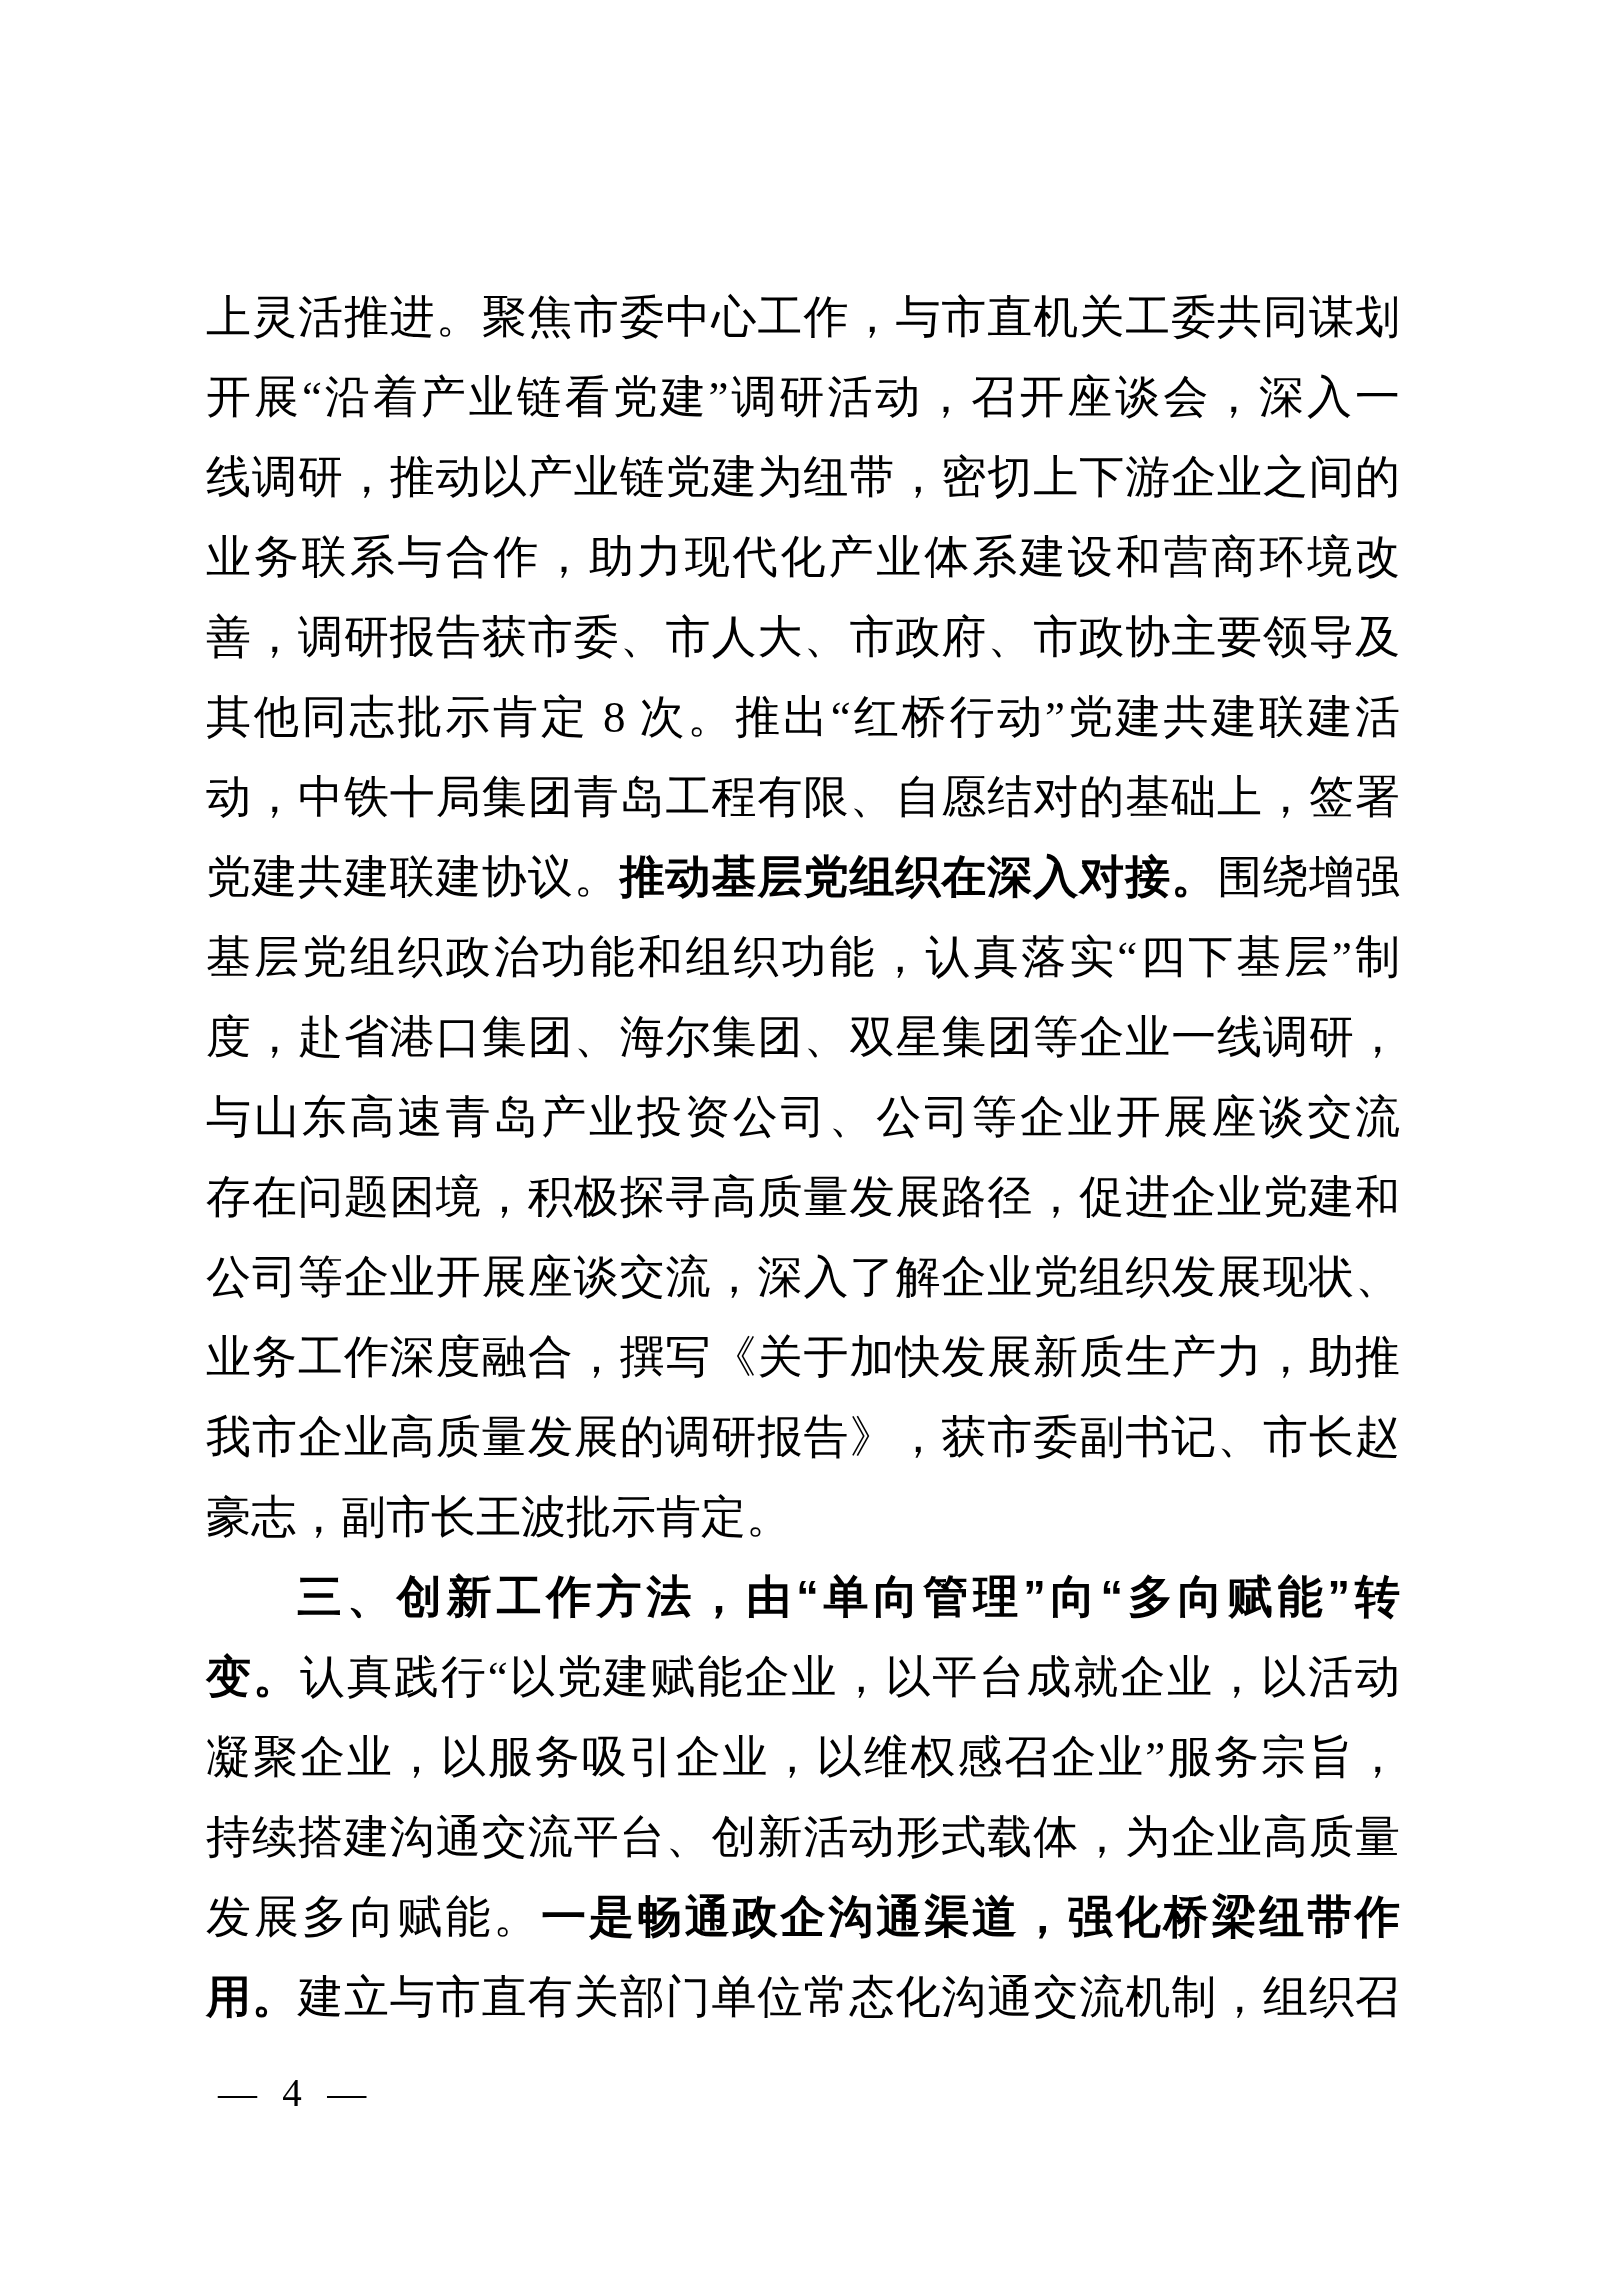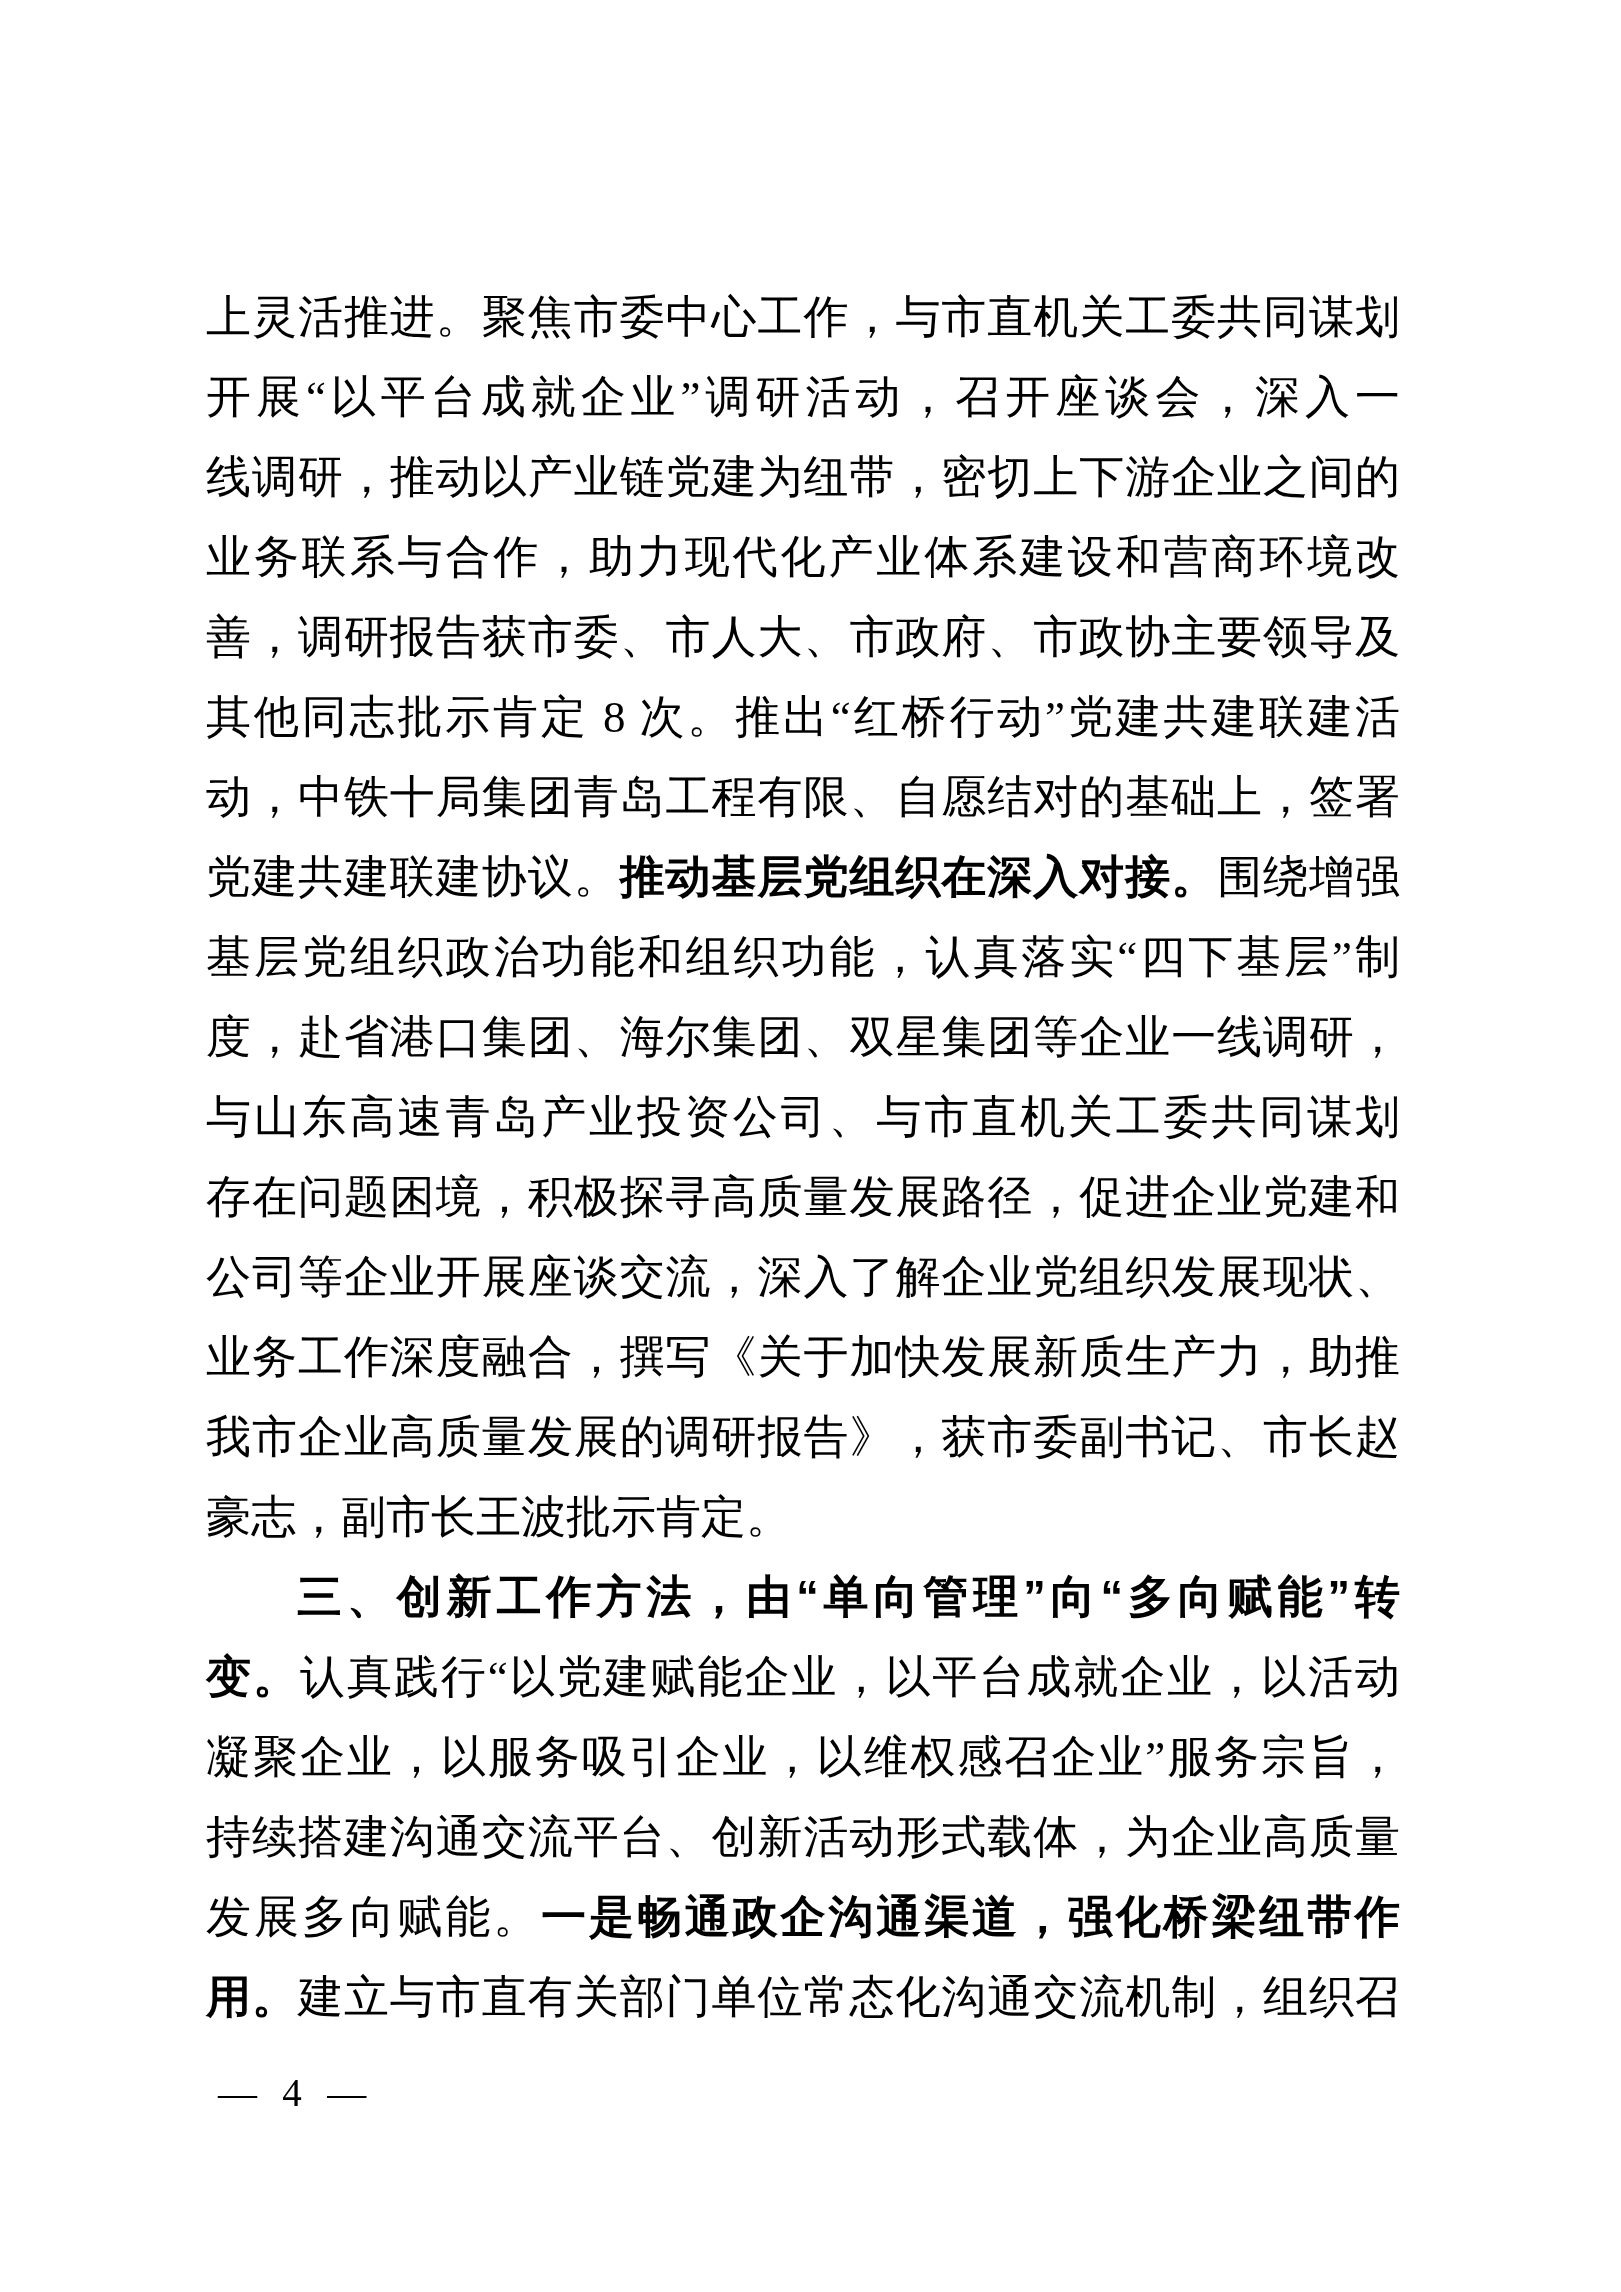--- a/index.html
+++ b/index.html
@@ -63,30 +63,30 @@
     color: #000000;
     white-space: nowrap;
   }
 </style>
 </head>
 <body>
 
 <div class="page">
   <div class="text-block">
       <div class="line"><span class="seg-body">上灵活推进。聚焦市委中心工作，与市直机关工委共同谋划</span></div>
-      <div class="line"><span class="seg-body">开展“以平台成就企业”调研活动，召开座谈会，深入一</span></div>
+      <div class="line"><span class="seg-body">开展“沿着产业链看党建”调研活动，召开座谈会，深入一</span></div>
       <div class="line"><span class="seg-body">线调研，推动以产业链党建为纽带，密切上下游企业之间的</span></div>
       <div class="line"><span class="seg-body">业务联系与合作，助力现代化产业体系建设和营商环境改</span></div>
       <div class="line"><span class="seg-body">善，调研报告获市委、市人大、市政府、市政协主要领导及</span></div>
       <div class="line"><span class="seg-body">其他同志批示肯定 8 次。推出“红桥行动”党建共建联建活</span></div>
       <div class="line"><span class="seg-body">动，中铁十局集团青岛工程有限、自愿结对的基础上，签署</span></div>
       <div class="line"><span class="seg-body">党建共建联建协议。</span><span class="seg-bold">推动基层党组织在深入对接。</span><span class="seg-body">围绕增强</span></div>
       <div class="line"><span class="seg-body">基层党组织政治功能和组织功能，认真落实“四下基层”制</span></div>
       <div class="line"><span class="seg-body">度，赴省港口集团、海尔集团、双星集团等企业一线调研，</span></div>
-      <div class="line"><span class="seg-body">与山东高速青岛产业投资公司、与市直机关工委共同谋划</span></div>
+      <div class="line"><span class="seg-body">与山东高速青岛产业投资公司、公司等企业开展座谈交流</span></div>
       <div class="line"><span class="seg-body">存在问题困境，积极探寻高质量发展路径，促进企业党建和</span></div>
       <div class="line"><span class="seg-body">公司等企业开展座谈交流，深入了解企业党组织发展现状、</span></div>
       <div class="line"><span class="seg-body">业务工作深度融合，撰写《关于加快发展新质生产力，助推</span></div>
       <div class="line"><span class="seg-body">我市企业高质量发展的调研报告》，获市委副书记、市长赵</span></div>
       <div class="line no-just"><span class="seg-body">豪志，副市长王波批示肯定。</span></div>
       <div class="line indent-2"><span class="seg-heading">三、创新工作方法，由“单向管理”向“多向赋能”转</span></div>
       <div class="line"><span class="seg-heading">变。</span><span class="seg-body">认真践行“以党建赋能企业，以平台成就企业，以活动</span></div>
       <div class="line"><span class="seg-body">凝聚企业，以服务吸引企业，以维权感召企业”服务宗旨，</span></div>
       <div class="line"><span class="seg-body">持续搭建沟通交流平台、创新活动形式载体，为企业高质量</span></div>
       <div class="line"><span class="seg-body">发展多向赋能。</span><span class="seg-bold">一是畅通政企沟通渠道，强化桥梁纽带作</span></div>

